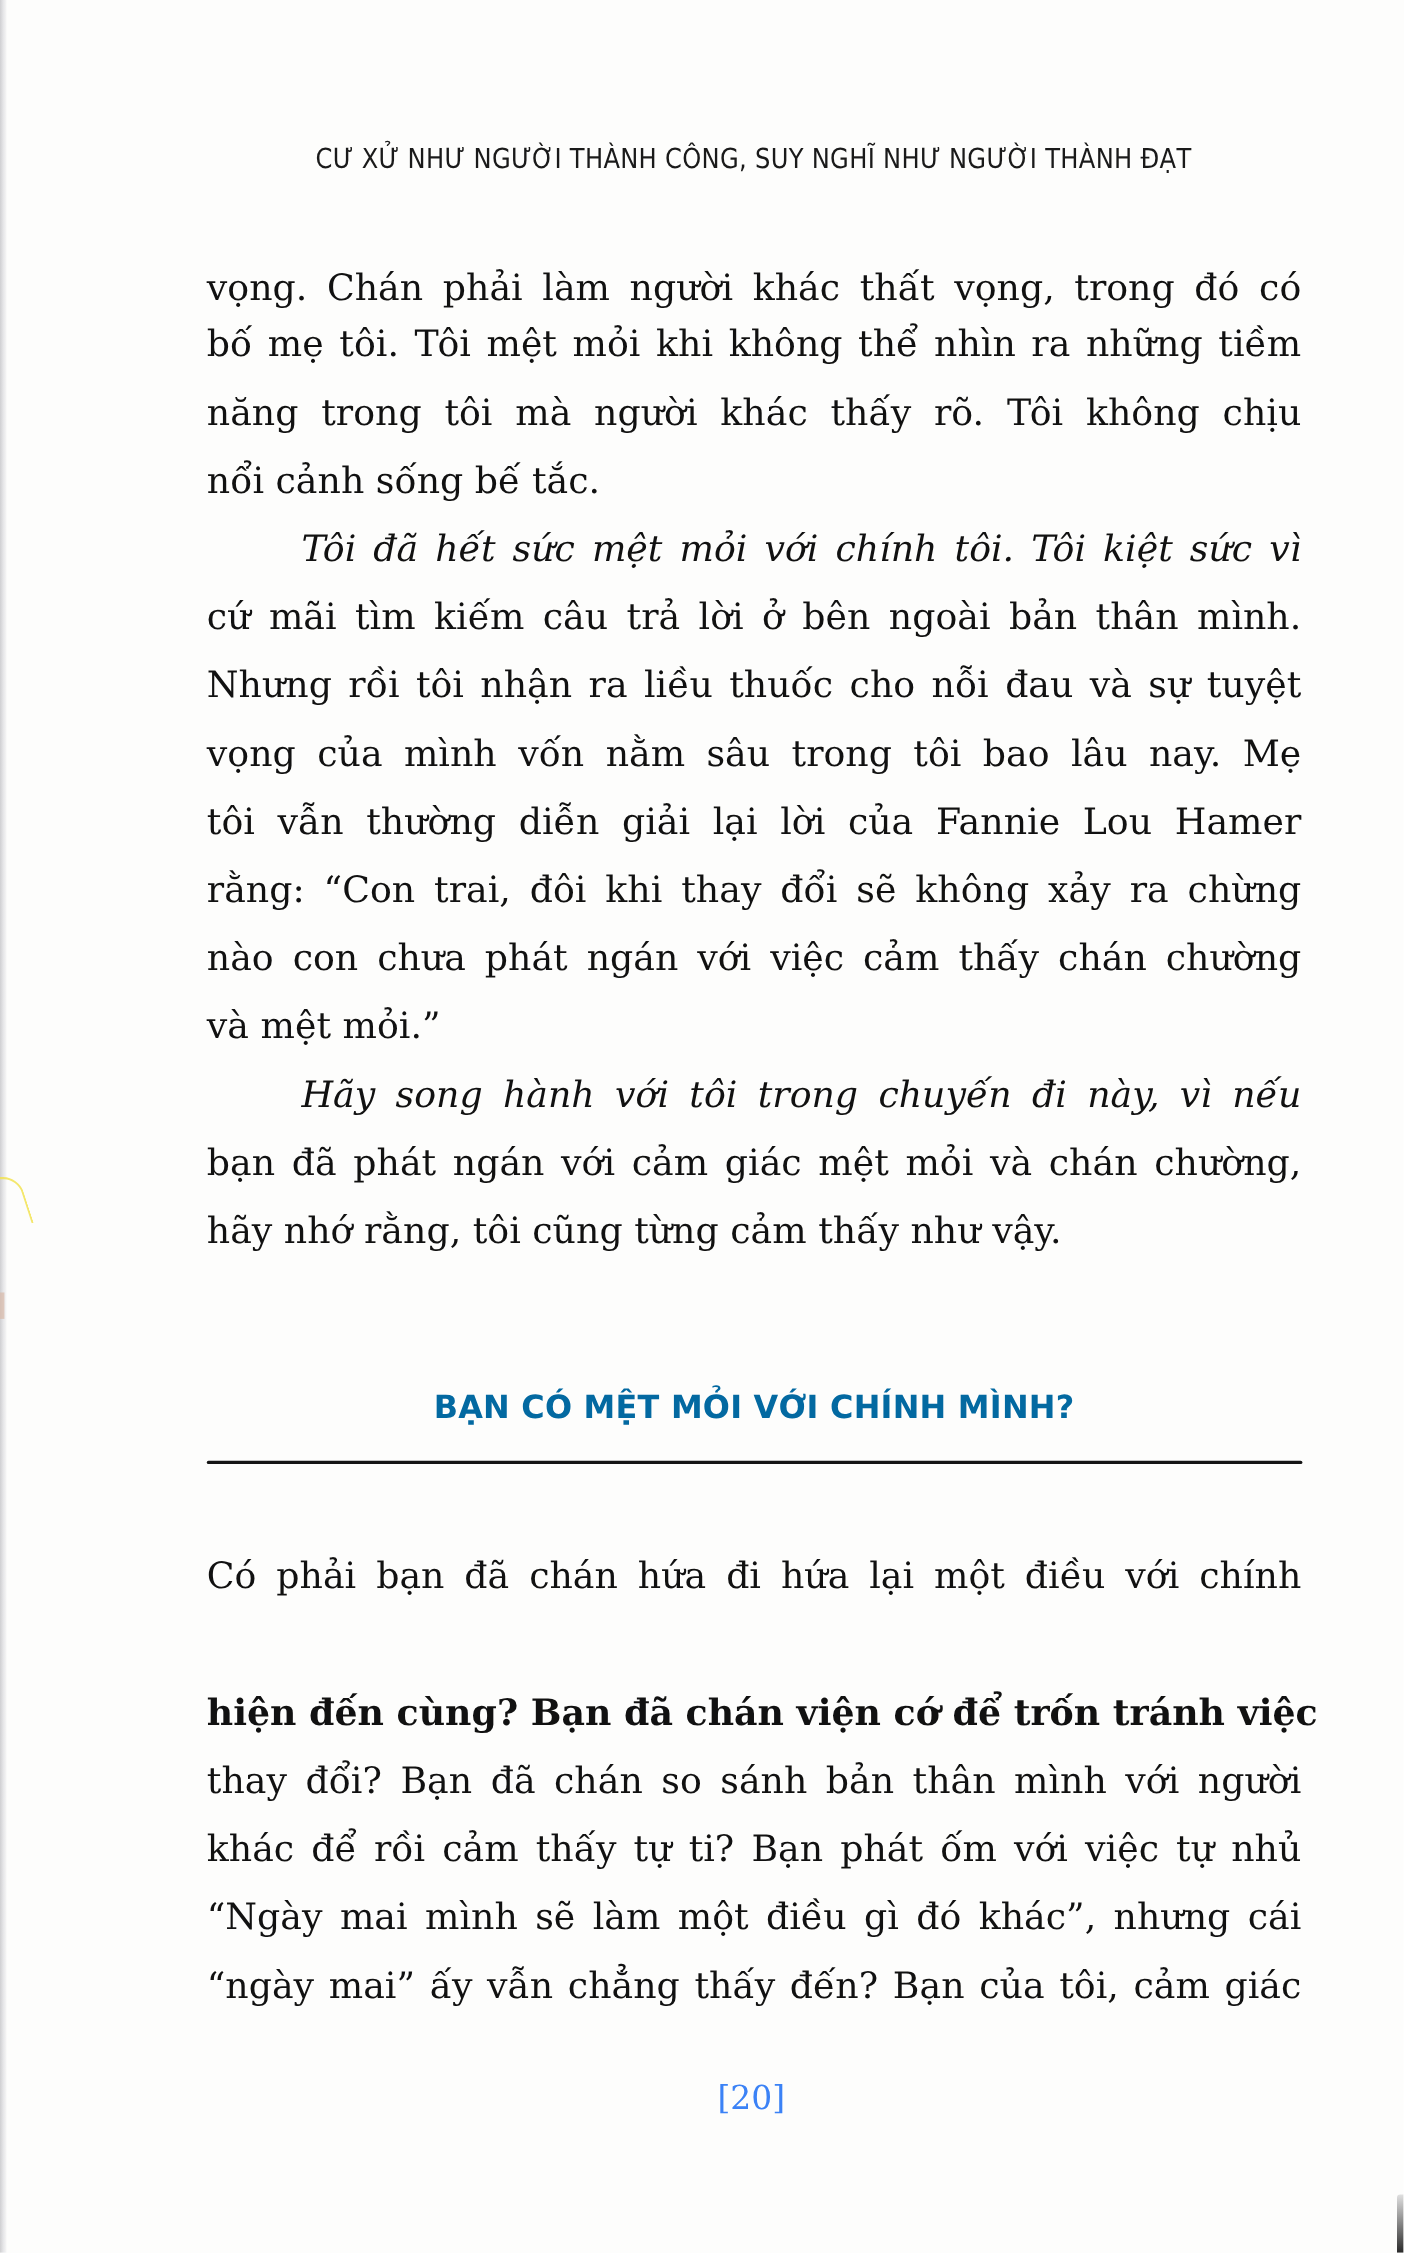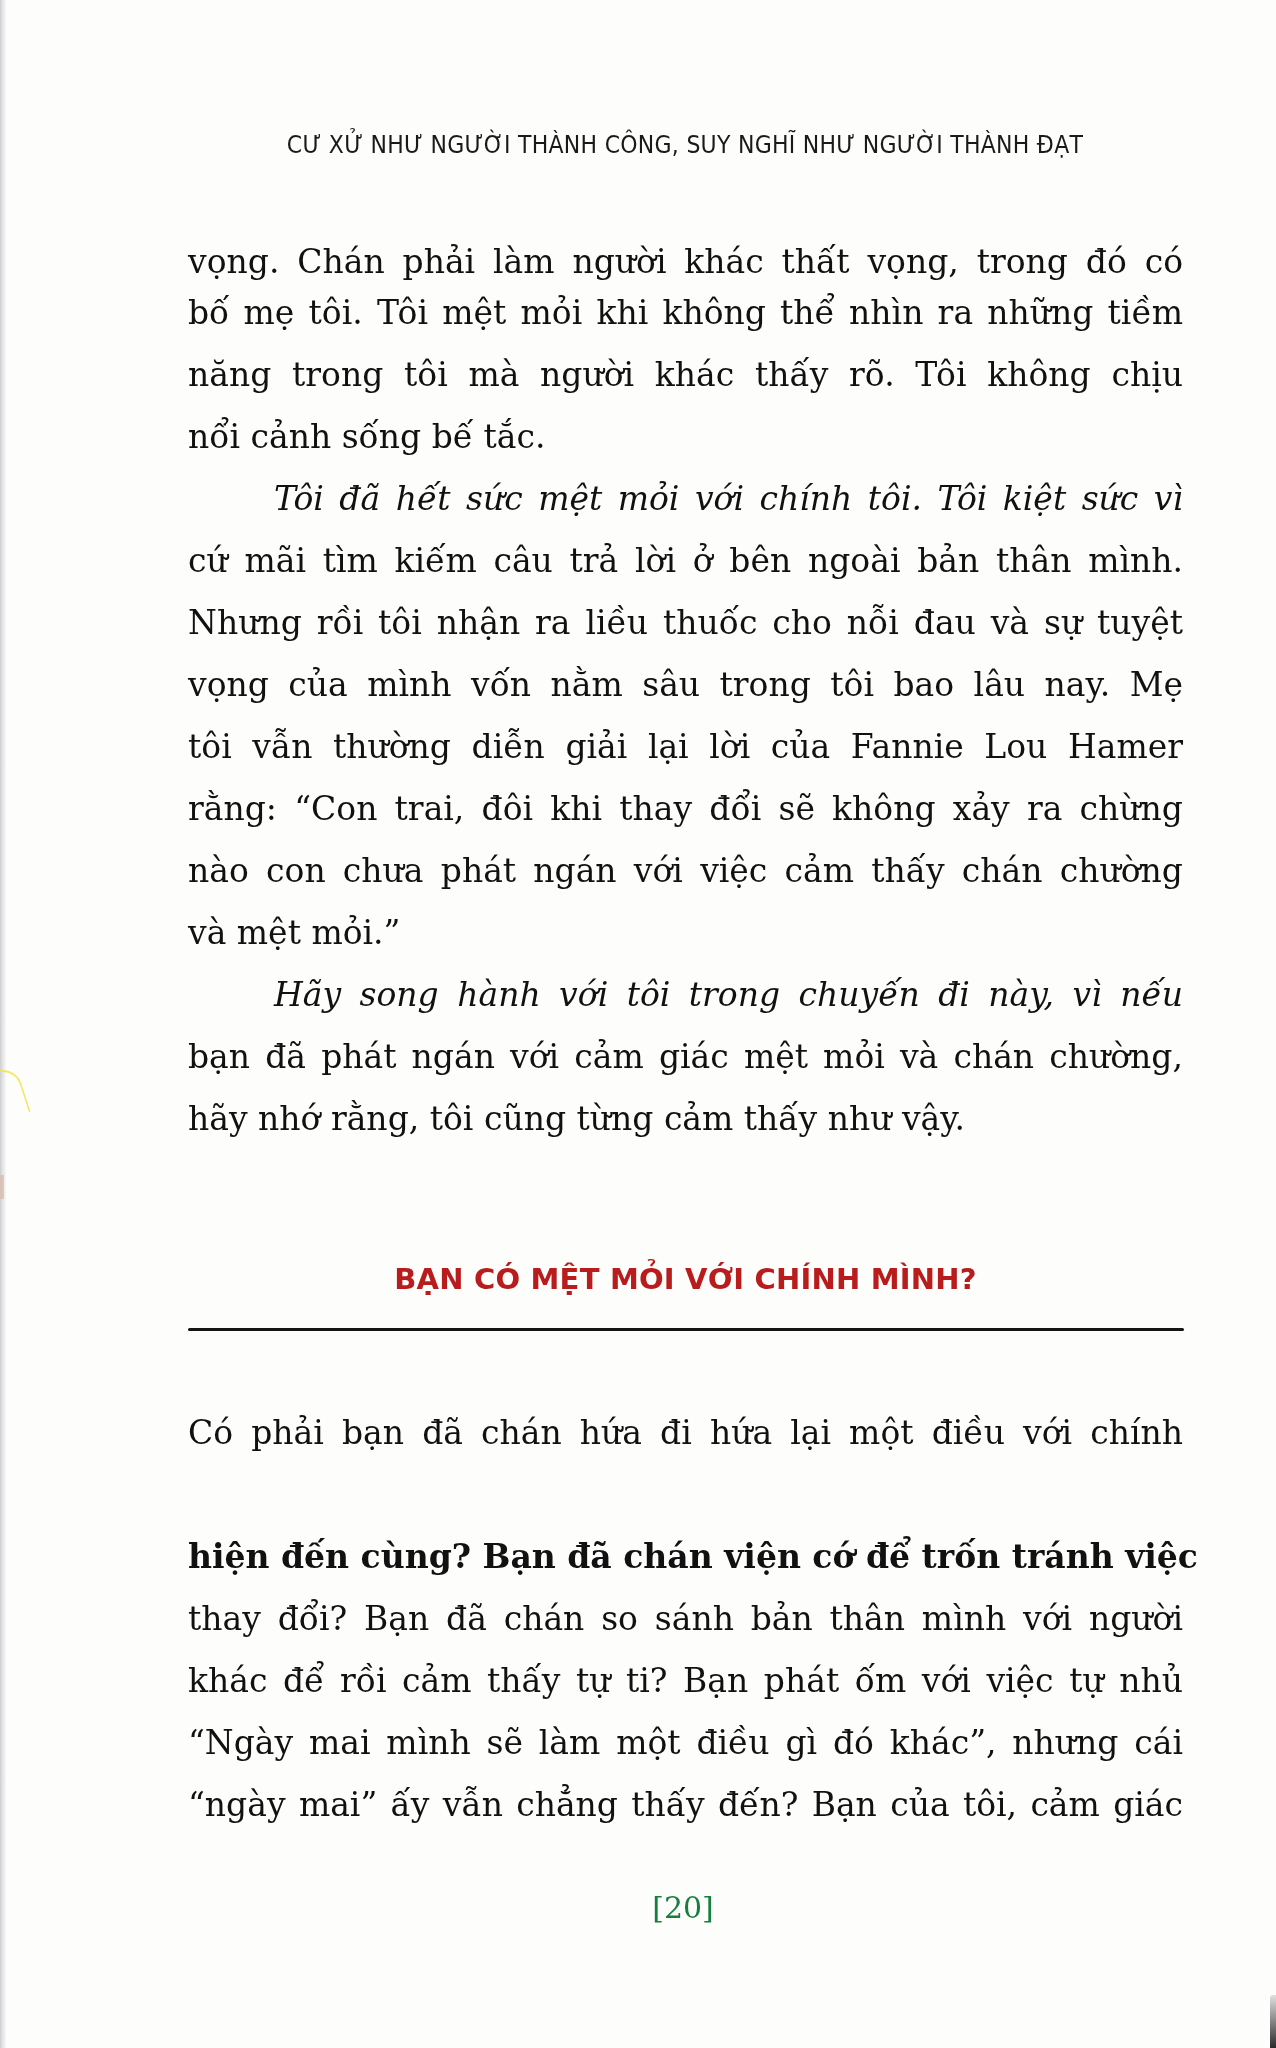--- a/index.html
+++ b/index.html
@@ -86,42 +86,42 @@
     }
     .section-heading {
       position: absolute;
       left: 188px;
       top: 1262px;
       width: 995px;
       text-align: center;
       font-family: "DejaVu Sans", sans-serif;
       font-weight: bold;
       font-size: 29px;
-      color: #b91c1c;
+      color: #0369a1;
       letter-spacing: 0.2px;
       white-space: nowrap;
     }
     .section-rule {
       position: absolute;
       left: 188px;
       top: 1328px;
       width: 996px;
       height: 3px;
       background: #151515;
       border-radius: 2px;
     }
     .page-number {
       position: absolute;
       left: 0;
       top: 1890px;
       width: 1276px;
       text-align: center;
       font-family: "DejaVu Serif", serif;
       font-size: 30px;
-      color: #15803d;
+      color: #3b82f6;
       padding-left: 90px;
       box-sizing: border-box;
     }
     .corner-shadow {
       position: absolute;
       right: 0;
       top: 1995px;
       width: 6px;
       height: 53px;
       background: linear-gradient(to bottom, #e0e0e0, #2a2a2a);

